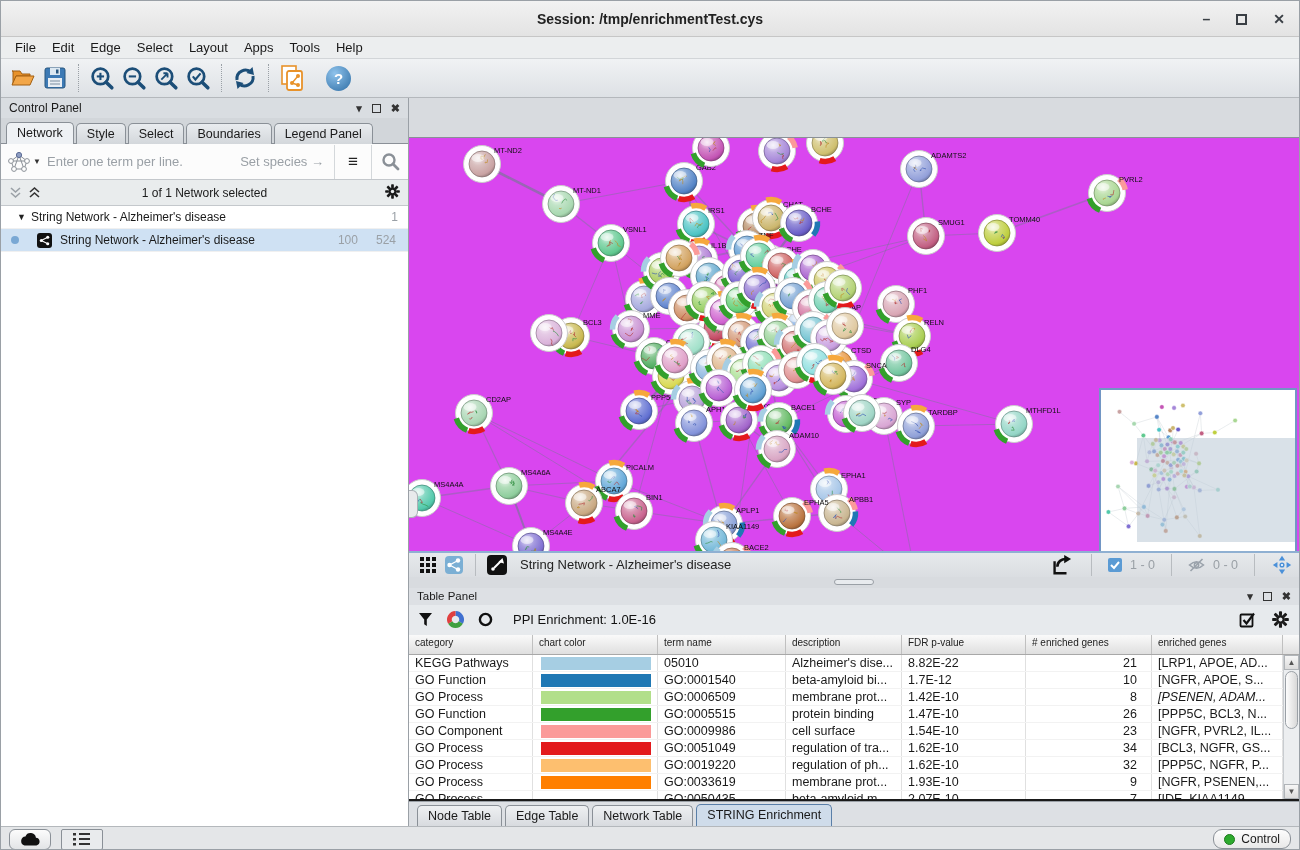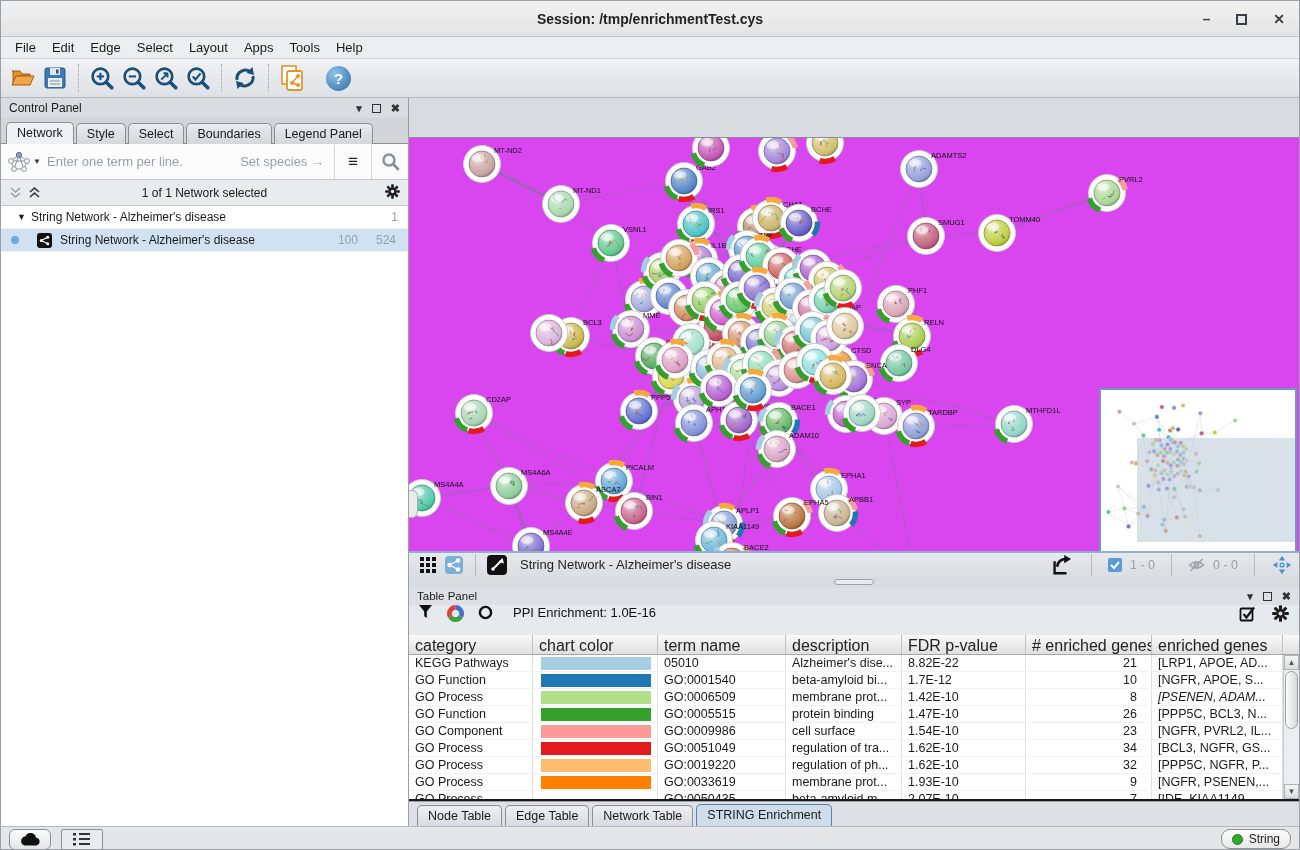--- a/index.html
+++ b/index.html
@@ -56,25 +56,25 @@
   .nettoolbar{height:28px;background:linear-gradient(#e6e9ec,#dadde1);border-top:2px solid #8fb0d2;display:flex;align-items:center;padding:0 6px;font-size:13px;}
   .ntb-sep{width:1px;height:22px;background:#b8bcc0;margin:0 8px;}
   .ntb-title{margin-left:10px;color:#222;}
   .ntb-right{margin-left:auto;display:flex;align-items:center;gap:8px;color:#9aa0a6;font-size:12.5px;}
   .hsplit{height:12px;background:#d8dbdf;display:flex;align-items:center;justify-content:center;}
   .hgrip{width:40px;height:6px;border:1px solid #9aa0a6;border-radius:3px;background:#e8ebee;}
   
   .tpanel{height:213px;background:#fff;display:flex;flex-direction:column;}
   .tp-header{height:17px;background:#dde0e4;display:flex;align-items:center;padding:0 8px;font-size:11.5px;}
   .tp-header .sp{flex:1;}
-  .tp-toolbar{height:30px;background:#e7eaed;display:flex;align-items:flex-start;padding:0 10px;gap:14px;font-size:13px;}
+  .tp-toolbar{height:30px;background:#e7eaed;display:flex;align-items:center;padding:0 10px;gap:14px;font-size:13px;}
   .tp-toolbar .lbl{margin-left:6px;color:#111;}
   .tp-right{margin-left:auto;display:flex;gap:16px;align-items:center;}
   .colheads{height:20px;display:flex;background:linear-gradient(#fafafa,#dfdfdf);border-bottom:1px solid #a8a8a8;}
-  .colh{font-size:16px;color:#222;padding:2px 0 0 6px;border-right:1px solid #c0c0c0;overflow:hidden;white-space:nowrap;}
+  .colh{font-size:10px;color:#222;padding:2px 0 0 6px;border-right:1px solid #c0c0c0;overflow:hidden;white-space:nowrap;}
   .rowsarea{flex:1;position:relative;overflow:hidden;border-bottom:2px solid #1a1a1a;}
   .trow{height:17px;display:flex;border-bottom:1px solid #f2f2f2;}
   .tcell{font-size:12.5px;padding:1px 0 0 6px;border-right:1px solid #e0e0e0;overflow:hidden;white-space:nowrap;}
   .tcell.num{text-align:right;padding-right:14px;padding-left:0;}
   .swatch{height:13px;margin:1px 6px 0 2px;}
   .vscroll{position:absolute;right:0;top:0;bottom:0;width:16px;background:#eceef0;border-left:1px solid #c8ccd0;}
   .varrow{position:absolute;left:0;width:15px;height:15px;background:linear-gradient(#f6f6f6,#dcdcdc);border:1px solid #b0b4b8;color:#555;font-size:8px;text-align:center;line-height:14px;}
   .vthumb{position:absolute;left:1px;top:16px;width:13px;height:58px;border:1px solid #9aa0a6;border-radius:7px;background:linear-gradient(90deg,#fdfdfd,#d8d8d8);}
   
   .btabs{height:27px;background:#dde0e4;border-top:1px solid #9aa0a6;display:flex;align-items:flex-end;padding-left:8px;}
@@ -2769,16 +2769,16 @@
           </g>
           <g fill="#333">
             <rect x="0" y="1" width="3" height="2.5"></rect>
             <rect x="0" y="6" width="3" height="2.5"></rect>
             <rect x="0" y="11" width="3" height="2.5"></rect>
           </g>
         </svg>
     </div>
     <div class="membtn">
       <span class="memdot"></span>
-      <span>String</span>
+      <span>Control</span>
     </div>
   </div>
 </div>
 
 </body></html>

